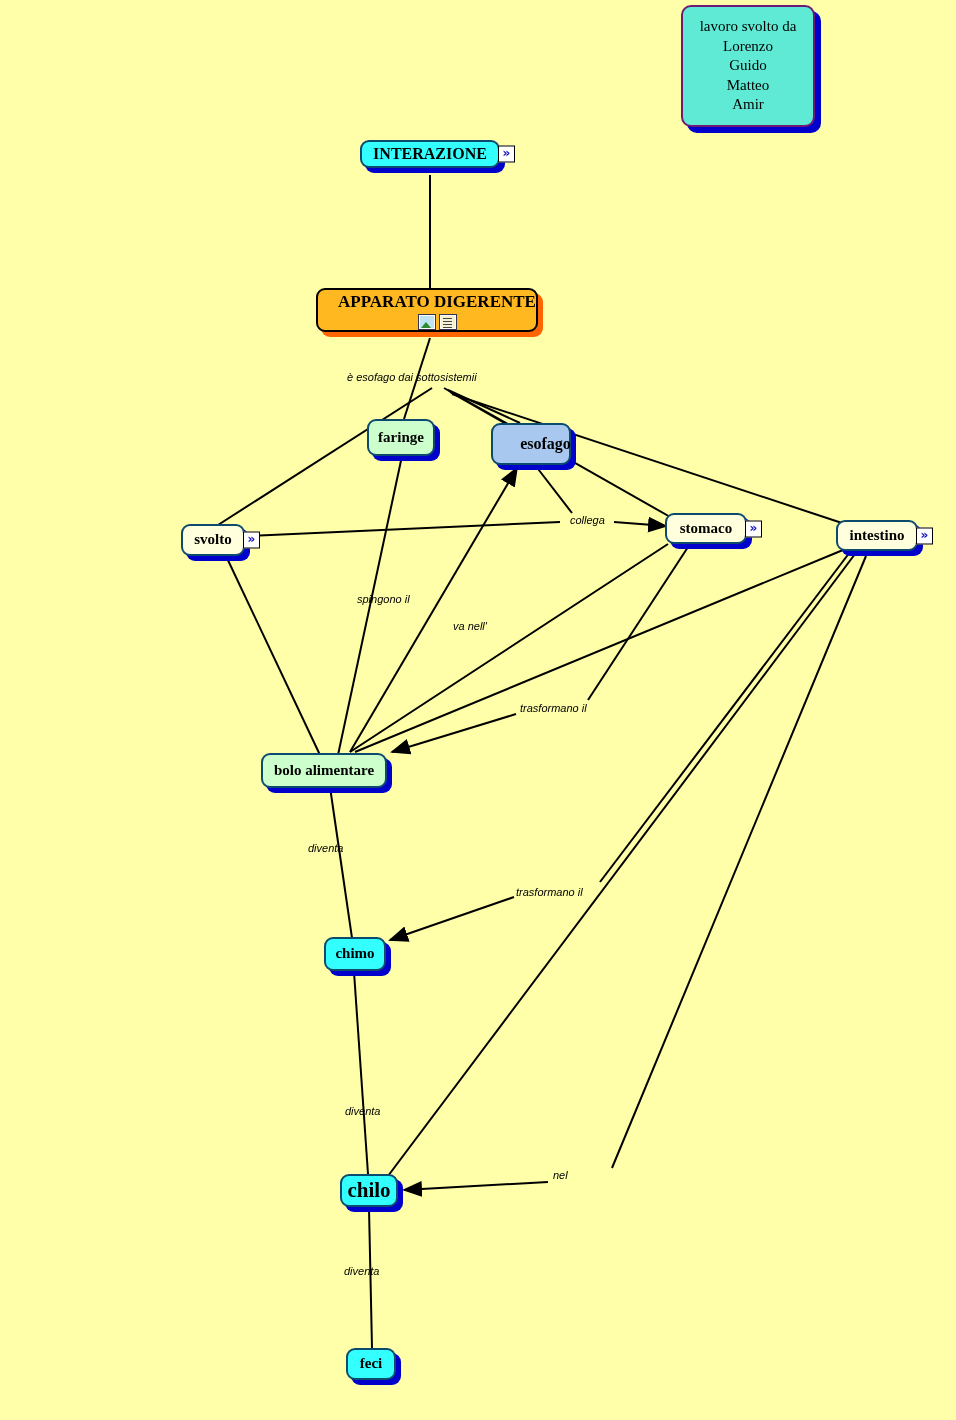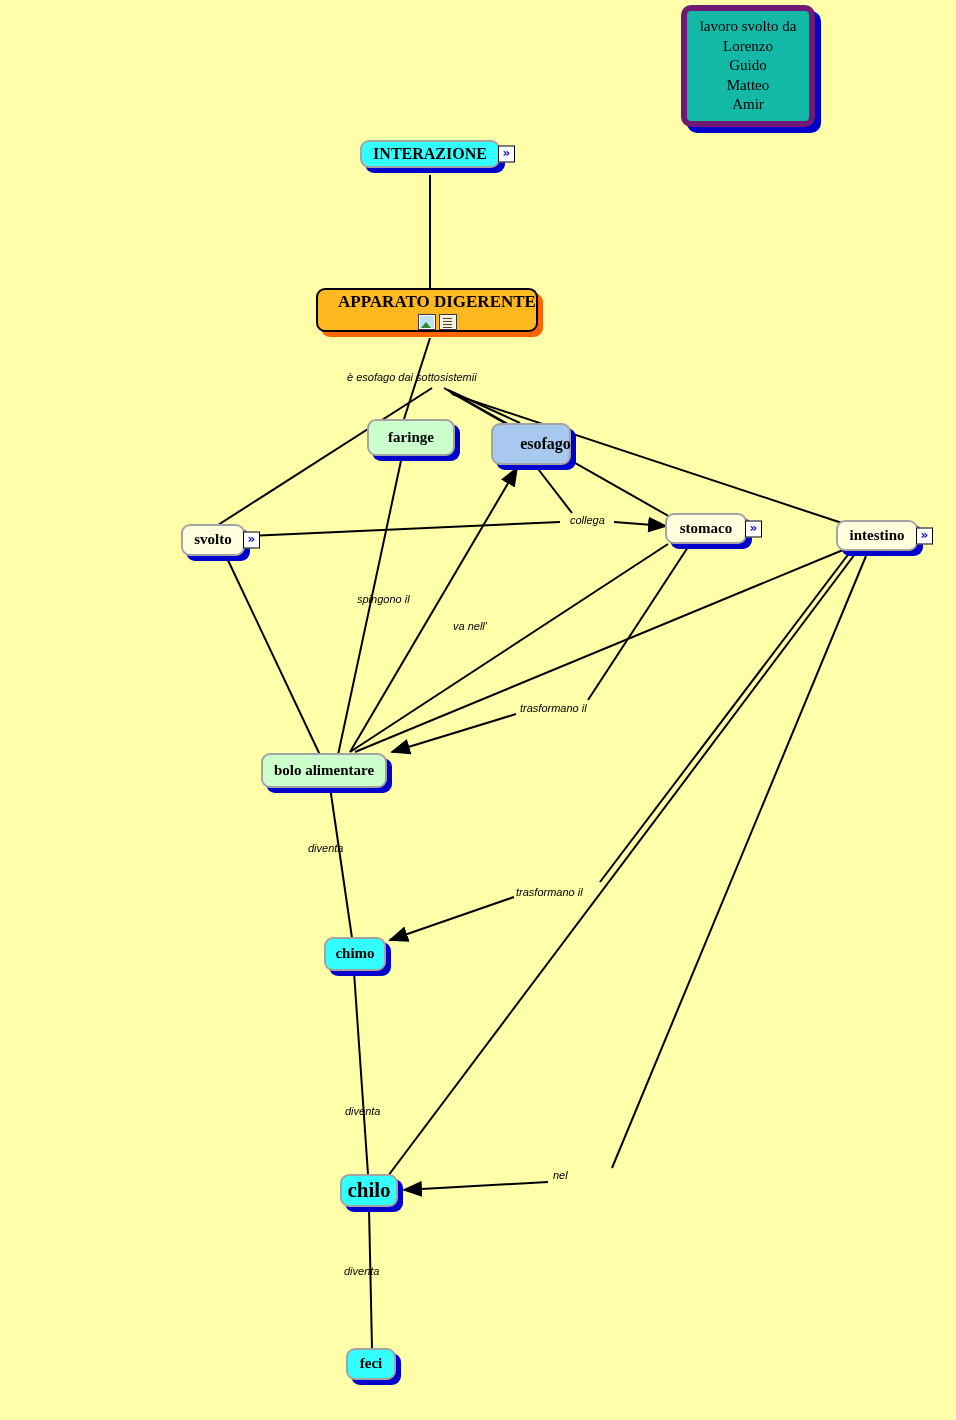--- a/index.html
+++ b/index.html
@@ -17,21 +17,21 @@
   }
   svg.edges {
     position: absolute;
     left: 0; top: 0;
     width: 956px; height: 1420px;
     pointer-events: none;
   }
   .node {
     position: absolute;
     box-sizing: border-box;
-    border: 2px solid #a3a3a3;
+    border: 2px solid #0c4a6e;
     border-radius: 9px;
     display: flex;
     flex-direction: column;
     align-items: center;
     justify-content: center;
     text-align: center;
     color: #000000;
     white-space: nowrap;
     box-shadow: 5px 5px 0 #0000cc;
     font-family: "Liberation Serif", serif;
@@ -103,23 +103,23 @@
     position: absolute;
     left: 3px; top: 3px;
     width: 9px; height: 1px;
     background: #444;
     box-shadow: 0 3px 0 #444, 0 6px 0 #444, 0 9px 0 #444;
   }
 
   .authors {
     position: absolute;
     box-sizing: border-box;
-    border: 6px solid #701a75;
+    border: 2px solid #701a75;
     border-radius: 10px;
-    background: #14b8a6;
+    background: #5eead4;
     box-shadow: 6px 6px 0 #0000cc;
     display: flex;
     flex-direction: column;
     align-items: center;
     justify-content: center;
     font-family: "Liberation Serif", serif;
     color: #000000;
     line-height: 1.3;
   }
 
@@ -201,21 +201,21 @@
   </div>
 
   <div class="node n-orange" style="left:316px; top:288px; width:222px; height:44px; font-size:17px; padding-top:2px;padding-left:20px;">
     <span class="label">APPARATO DIGERENTE</span>
     <span class="icon-row">
       <span class="mini-icon pic"></span>
       <span class="mini-icon doc"></span>
     </span>
   </div>
 
-  <div class="node n-green" style="left:367px; top:419px; width:88px; height:37px; font-size:15px;">
+  <div class="node n-green" style="left:367px; top:419px; width:68px; height:37px; font-size:15px;">
     <span class="label">faringe</span>
   </div>
 
   <div class="node n-blue" style="left:491px; top:423px; width:80px; height:42px; font-size:16px;padding-left:29px;">
     <span class="label">esofago</span>
   </div>
 
   <div class="node n-cream" style="left:181px; top:524px; width:64px; height:32px; font-size:15px;">
     <span class="label">svolto</span>
     <span class="expander">»</span>

